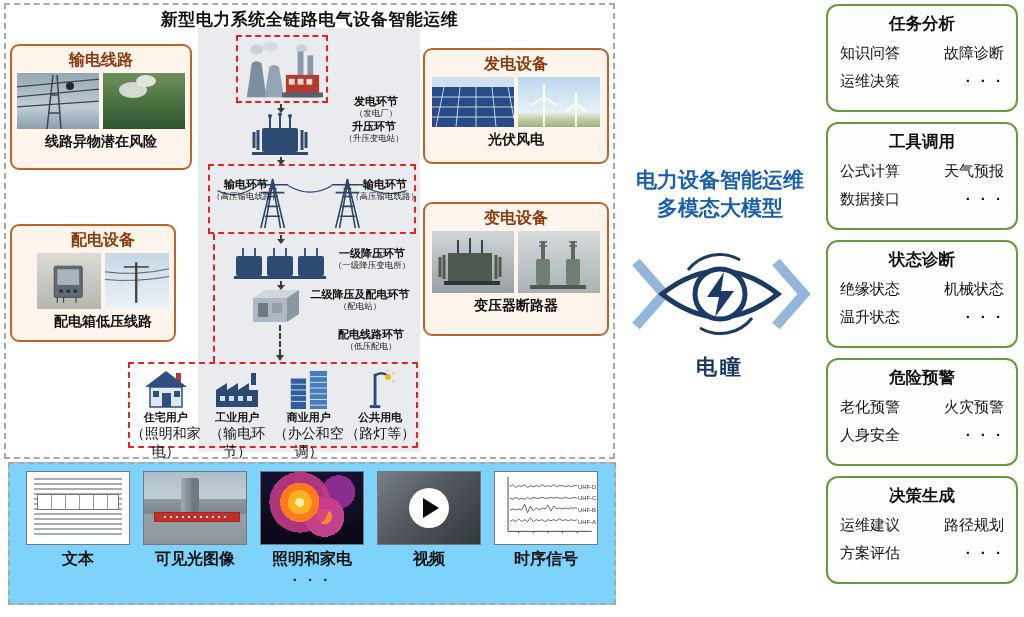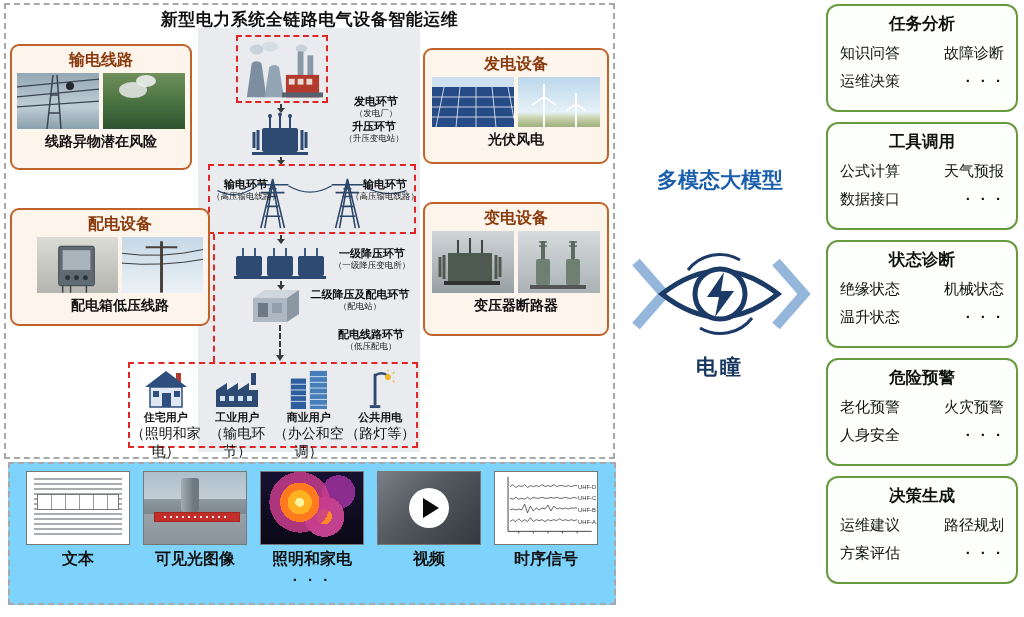--- a/index.html
+++ b/index.html
@@ -297,21 +297,21 @@
           </g>
         </svg>
       </div>
     </div>
     <div class="eq-labels">
       <div>光伏</div>
       <div>风电</div>
     </div>
   </div>
 
-  <div class="abs eq-box" style="left:10px;top:208px;width:200px;height:118px;padding-left:25px;">
+  <div class="abs eq-box" style="left:10px;top:224px;width:166px;height:118px;padding-left:25px;">
     <div class="eq-title">配电设备</div>
     <div class="eq-photos">
       <div class="photo ph-distbox">
         <svg class="ph-svg" viewBox="0 0 82 56">
           <rect x="22" y="9" width="36" height="40" rx="2" fill="#5f6a72" stroke="#3d454c"></rect>
           <rect x="26" y="13" width="28" height="20" fill="#aab4bc"></rect>
           <circle cx="31" cy="41" r="2.5" fill="#2c3338"></circle>
             <circle cx="40" cy="41" r="2.5" fill="#2c3338"></circle>
             <circle cx="49" cy="41" r="2.5" fill="#2c3338"></circle>
           <path d="M26,49 v7 M34,49 v7 M50,49 v7" stroke="#3d454c" stroke-width="1.5"></path>
@@ -403,20 +403,21 @@
             <text x="85" y="53" font-size="6" fill="#333">UHF-A</text>
           </svg>
         </div>
         <div class="mod-label">时序信号</div>
       </div>
     </div>
     <div class="mod-ellipsis">· · ·</div>
   </div>
 
   <div class="abs model-title" style="left:616px;top:166px;width:208px;">
+    <div>电力设备智能运维</div>
     <div>多模态大模型</div>
   </div>
   <svg class="abs" style="left:628px;top:240px;" width="184" height="108" viewBox="0 0 184 108">
     <path d="M8,22 L36,54 L8,86" stroke="#93b6da" stroke-width="10" fill="none"></path>
     <path d="M148,22 L176,54 L148,86" stroke="#93b6da" stroke-width="10" fill="none"></path>
     <path d="M34,54 Q92,8 150,54 Q92,100 34,54 Z" fill="#fff" stroke="#1b3a66" stroke-width="5"></path>
     <circle cx="92" cy="54" r="25" fill="#fff" stroke="#1b3a66" stroke-width="5"></circle>
     <path d="M60,30 A40,40 0 0 1 112,20" stroke="#1b3a66" stroke-width="3" fill="none"></path>
     <path d="M124,78 A40,40 0 0 1 72,88" stroke="#1b3a66" stroke-width="3" fill="none"></path>
     <path d="M96,32 L79,57 L91,57 L87,77 L106,51 L93,51 Z" fill="#1b3a66"></path>

